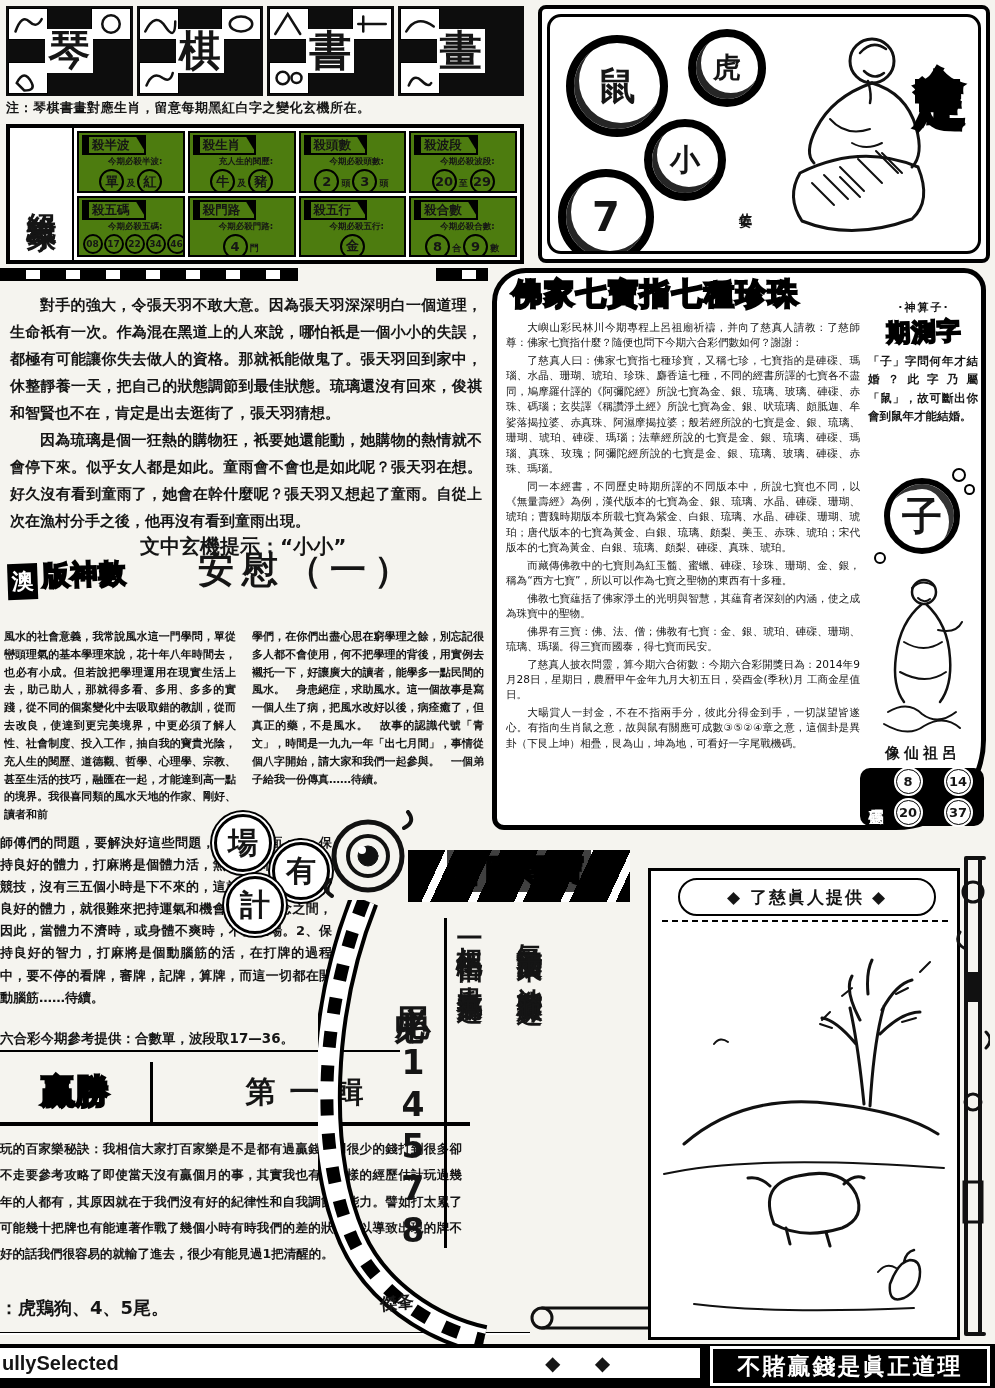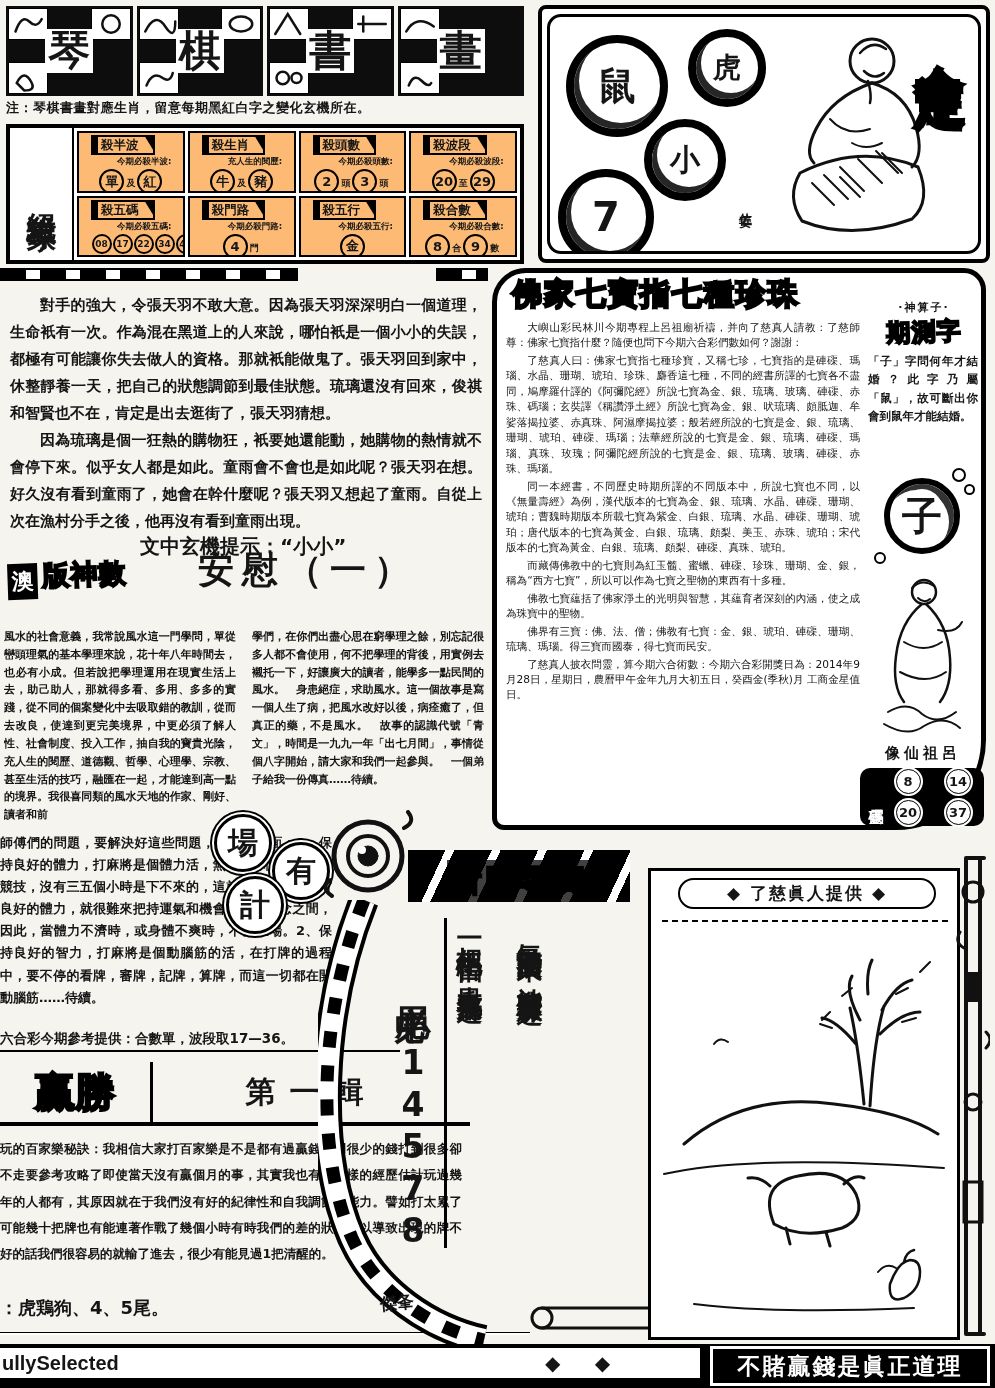--- a/index.html
+++ b/index.html
@@ -14,21 +14,21 @@
   .panel .sq{position:absolute;width:38px;height:30px;background:#fff;border:1px solid #000;}
   .panel .sq svg{width:100%;height:100%;}
   .panel .bigchar{position:absolute;left:50%;top:50%;transform:translate(-50%,-50%);
         background:#fff;padding:1px 3px;font-size:42px;font-weight:900;line-height:1;}
   .note{left:6px;top:99px;width:518px;font-size:13px;font-weight:900;letter-spacing:.5px;white-space:nowrap;}
   
   .killbox{left:6px;top:124px;width:518px;height:140px;border:4px solid #000;display:flex;background:#fff;}
   .kb-label{width:62px;display:flex;align-items:center;justify-content:center;
         font-size:30px;font-weight:900;letter-spacing:2px;border-right:2px solid #000;}
   .kb-grid{flex:1;display:grid;grid-template-columns:repeat(4,1fr);grid-auto-rows:1fr;gap:3px;padding:3px;}
-  .cell{border:2px solid #000;padding:1px 12px;overflow:hidden;position:relative;background:#fdba74;}
+  .cell{border:2px solid #000;padding:1px 3px;overflow:hidden;position:relative;background:#4d7c0f;}
   .ct{display:inline-block;position:relative;border:2px solid #000;border-left:7px solid #000;
         padding:0 14px 0 3px;font-size:12.5px;font-weight:900;line-height:16px;}
   .ct::after{content:"";position:absolute;right:-2px;top:-2px;border-top:18px solid #000;border-left:11px solid transparent;}
   .cl{font-size:8.5px;font-weight:700;margin-top:1px;white-space:nowrap;margin-left:26px;}
   .cv{text-align:center;margin-top:1px;white-space:nowrap;}
   .circ{display:inline-flex;align-items:center;justify-content:center;width:21px;height:21px;
         border:2px solid #000;border-radius:50%;font-size:13px;font-weight:900;vertical-align:middle;}
   .circ.sm{width:16px;height:16px;font-size:9px;border-width:2px;margin:0 0.5px;}
   .suf{font-size:9px;font-weight:700;margin:0 2px;}
   
@@ -76,43 +76,43 @@
         display:flex;align-items:center;justify-content:center;font-size:13px;font-weight:900;border:2px solid #fff;outline:1px solid #000;outline-offset:-3px;}
   
   .stampc{position:absolute;width:58px;height:58px;border-radius:50%;background:#fff;border:3px solid #000;
         box-shadow:0 0 0 2px #fff,0 0 0 4px #000;display:flex;align-items:center;justify-content:center;
         font-size:30px;font-weight:900;}
   .casino-text{left:0px;top:832px;width:332px;font-size:13px;font-weight:700;line-height:1.7;}
   .casino-text p{margin:0;}
   .refline{left:0px;top:1030px;width:400px;font-size:13.5px;font-weight:900;border-bottom:2px solid #000;padding-bottom:2px;}
   
   .series-head{left:0;top:1062px;width:470px;height:64px;border-bottom:4px solid #000;display:flex;align-items:center;}
-  .series-left{width:150px;font-size:40px;font-weight:900;text-align:right;
+  .series-left{width:150px;font-size:34px;font-weight:900;text-align:right;
         color:#fff;-webkit-text-stroke:2.5px #000;text-shadow:0 0 1px #000;border-right:3px solid #000;height:100%;
         display:flex;align-items:center;justify-content:center;}
   .series-right{flex:1;text-align:center;font-size:30px;font-weight:900;letter-spacing:14px;}
   .baccarat{left:0;top:1136px;width:462px;font-size:12.5px;font-weight:700;line-height:2.1;}
   .seriesfoot{left:0;top:1296px;width:420px;font-size:18px;font-weight:900;}
   .botline{left:0;top:1332px;width:530px;height:3px;background:#000;border-bottom:2px solid #fff;}
   
   .banner{left:408px;top:850px;width:222px;height:52px;background:
         repeating-linear-gradient(115deg,#000 0 34px,#fff 34px 42px);
-        display:flex;align-items:flex-end;justify-content:center;}
+        display:flex;align-items:flex-start;justify-content:center;}
   .banner span{font-size:31px;font-weight:900;color:#fff;-webkit-text-stroke:2px #000;letter-spacing:3px;
         background:rgba(0,0,0,.75);padding:0 4px;}
   .tail{left:386px;top:914px;width:54px;text-align:center;font-weight:900;}
   .tail .lab{font-size:36px;line-height:1.1;}
   .tail .dig{font-size:33px;line-height:1.27;}
   .tailrule{left:444px;top:918px;width:3px;height:330px;background:#000;}
   .poem{font-size:26px;font-weight:600;letter-spacing:2px;font-family:"Liberation Serif","DejaVu Serif",serif;}
   .sig{left:380px;top:1290px;width:70px;font-size:17px;font-weight:800;transform:rotate(-5deg);
         font-family:"Liberation Serif","DejaVu Serif",serif;}
   
   .landbox{left:648px;top:868px;width:312px;height:472px;border:3px solid #000;background:#fff;}
-  .provider{left:678px;top:878px;width:258px;height:31px;border:2px solid #000;border-radius:20px;
+  .provider{left:678px;top:878px;width:258px;height:38px;border:2px solid #000;border-radius:20px;
         display:flex;align-items:center;justify-content:center;font-size:17px;font-weight:700;letter-spacing:2px;
         border-bottom-style:solid;}
   .provider-underline{left:662px;top:920px;width:286px;height:0;border-bottom:2px dashed #000;}
   
   .footer{left:0;top:1344px;width:995px;height:44px;background:#000;}
   .brandstrip{left:0;top:1348px;width:700px;height:30px;background:#fff;display:flex;align-items:center;}
   .brand{font-size:20px;font-weight:700;margin-left:2px;font-family:"Liberation Sans","DejaVu Sans",sans-serif;}
   .diam{position:absolute;left:545px;top:0;height:30px;display:flex;align-items:center;font-size:20px;letter-spacing:14px;}
   .slogan{left:710px;top:1346px;width:280px;height:40px;background:#000;border:3px solid #fff;
         color:#fff;display:flex;align-items:center;justify-content:center;font-size:23px;font-weight:900;letter-spacing:2px;}
@@ -267,20 +267,21 @@
   <div class="abs qibao"></div>
   <div class="abs qibao-title">佛家七寶指七種珍珠</div>
   <div class="abs qibao-body just">
     <p>大嶼山彩民林川今期專程上呂祖廟祈禱，并向了慈真人請教：了慈師尊：佛家七寶指什麼？隨便也問下今期六合彩們數如何？謝謝：</p>
     <p>了慈真人曰：佛家七寶指七種珍寶，又稱七珍，七寶指的是硨磲、瑪瑙、水晶、珊瑚、琥珀、珍珠、麝香這七種，不同的經書所譯的七寶各不盡同，鳩摩羅什譯的《阿彌陀經》所說七寶為金、銀、琉璃、玻璃、硨磲、赤珠、碼瑙；玄奘譯《稱讚淨土經》所說七寶為金、銀、吠琉璃、頗胝迦、牟娑落揭拉婆、赤真珠、阿濕摩揭拉婆；般若經所說的七寶是金、銀、琉璃、珊瑚、琥珀、硨磲、瑪瑙；法華經所說的七寶是金、銀、琉璃、硨磲、瑪瑙、真珠、玫瑰；阿彌陀經所說的七寶是金、銀、琉璃、玻璃、硨磲、赤珠、瑪瑙。</p>
     <p>同一本經書，不同歷史時期所譯的不同版本中，所說七寶也不同，以《無量壽經》為例，漢代版本的七寶為金、銀、琉璃、水晶、硨磲、珊瑚、琥珀；曹魏時期版本所載七寶為紫金、白銀、琉璃、水晶、硨磲、珊瑚、琥珀；唐代版本的七寶為黃金、白銀、琉璃、頗梨、美玉、赤珠、琥珀；宋代版本的七寶為黃金、白銀、琉璃、頗梨、硨磲、真珠、琥珀。</p>
     <p>而藏傳佛教中的七寶則為紅玉髓、蜜蠟、硨磲、珍珠、珊瑚、金、銀，稱為“西方七寶”，所以可以作為七寶之聖物的東西有十多種。</p>
     <p>佛教七寶蘊括了佛家淨土的光明與智慧，其蘊育者深刻的內涵，使之成為珠寶中的聖物。</p>
     <p>佛界有三寶：佛、法、僧；佛教有七寶：金、銀、琥珀、硨磲、珊瑚、琉璃、瑪瑙。得三寶而國泰，得七寶而民安。</p>
     <p>了慈真人披衣問靈，算今期六合術數：今期六合彩開獎日為：2014年9月28日，星期日，農曆甲午金年九月大初五日，癸酉金(季秋)月 工商金星值日。</p>
+    <p>大暘賞人一封金，不在不指兩手分，彼此分得金到手，一切謀望皆遂心。有指向生肖鼠之意，故與鼠有關應可成數③⑤②④章之意，這個卦是異卦（下艮上坤）相疊，艮為山，坤為地，可看好一字尾戰機碼。</p>
   </div>
 
   <div class="abs cezi-tag">·神算子·</div>
   <div class="abs cezi-logo"><span class="bubble" style="font-size:24px;">期測字</span></div>
   <div class="abs cezi-text just">「子」字問何年才結婚？此字乃屬「鼠」，故可斷出你會到鼠年才能結婚。</div>
   <div class="abs ziball">
       <i>子</i>
     </div>
   <span class="dot" style="left:952px;top:468px;width:10px;height:10px;"></span>
   <span class="dot" style="left:964px;top:484px;width:7px;height:7px;"></span>

